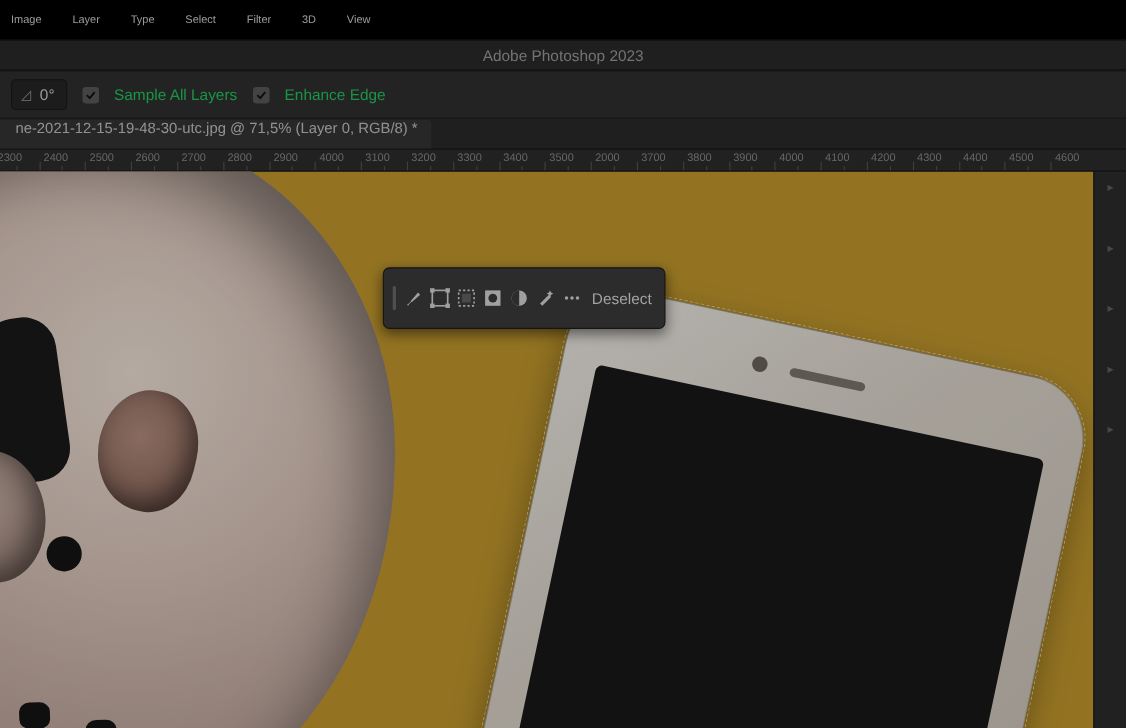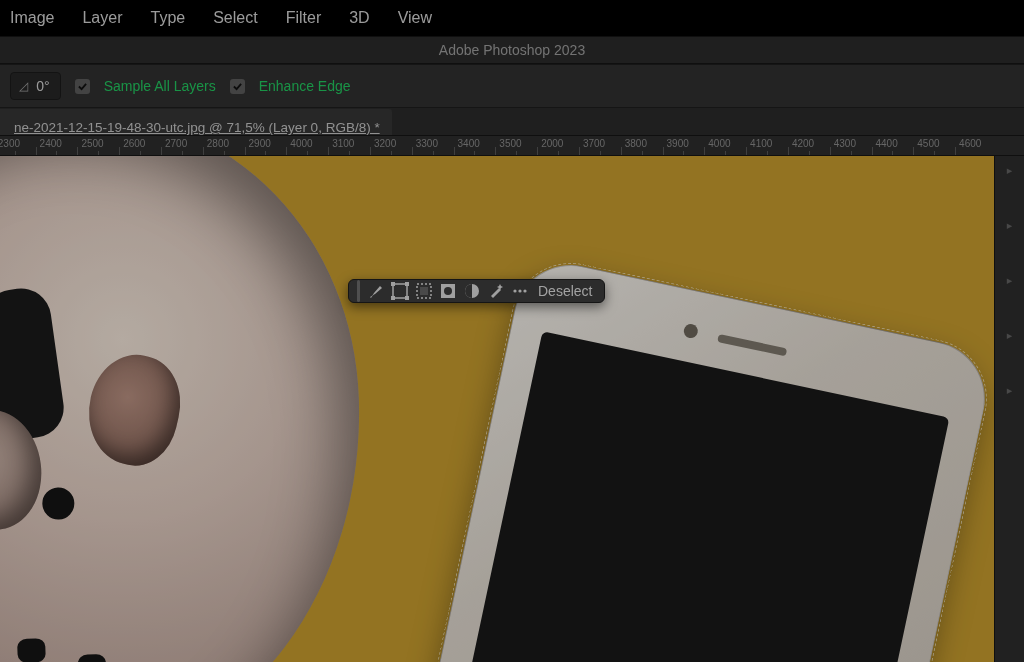--- a/index.html
+++ b/index.html
@@ -2,21 +2,21 @@
 <html><head>
 <meta charset="utf-8">
 <style>
   * { box-sizing: border-box; margin: 0; padding: 0; font-family: -apple-system, "Segoe UI", Arial, sans-serif; }
   html, body { width: 1024px; height: 662px; overflow: hidden; background: #000; color: #bdbdbd; }
   .overlay { position: absolute; inset: 0; background: rgba(0,0,0,0.25); pointer-events: none; }
 
   
   .menubar {
     height: 36px; background: #000; display: flex; align-items: center;
-    padding: 0 10px; font-size: 16px; color: #cfcfcf; gap: 20px;
+    padding: 0 10px; font-size: 10px; color: #cfcfcf; gap: 20px;
   }
   .menubar .left { display:flex; gap: 28px; }
   .menubar .spacer { flex: 1; }
   .menubar .right { display:flex; gap: 28px; }
   .menu-item { cursor: default; }
 
   
   .title-strip {
     height: 28px; background: #2a2a2a; border-top: 1px solid #141414; border-bottom: 1px solid #141414;
     display:flex; align-items:center; justify-content:center; font-size: 14px; color: #9a9a9a;
@@ -46,21 +46,21 @@
   .opt-highlight {
     border:2px solid #e05e23; border-radius:5px; padding:0; display:flex; align-items:center;
   }
   .opt-highlight .opt-btn { border:none; background:#3a3a3a; border-radius:3px; }
 
   
   .doc-tab-row {
     height: 28px; background: #2a2a2a; border-bottom: 1px solid #151515; display:flex; align-items:flex-end;
     padding-left: 0; font-size: 13.5px; color:#c2c2c2;
   }
-  .doc-tab { background:#343434; height:26px; display:flex; align-items:flex-end; padding:0 12px 0 14px; border-top-right-radius:3px;text-decoration:underline; }
+  .doc-tab { background:#343434; height:26px; display:flex; align-items:flex-start; padding:0 12px 0 14px; border-top-right-radius:3px; }
 
   
   .ruler {
     height: 20px; background: #2c2c2c; border-bottom: 1px solid #151515; position: relative;
     font-size: 10px; color: #888; overflow:hidden;
   }
   .ruler-inner { position:absolute; left:-48px; right:0; top:0; bottom:0; }
   .tick { position:absolute; top:0; bottom:0; display:flex; flex-direction:column; align-items:flex-start; }
   .tick .num { position:absolute; top:2px; left:4px; }
   .tick .line { position:absolute; bottom:0; left:0; width:1px; height:6px; background:#555; }
@@ -105,23 +105,23 @@
   .phone-screen {
     position:absolute; left:32px; right:32px; top:72px; bottom:40px; border-radius:6px;
     background: #191919;
   }
   .phone-speaker { position:absolute; top:38px; left:50%; transform:translateX(-50%); width:70px; height:8px; border-radius:4px; background:#7c766b; }
   .phone-cam { position:absolute; top:34px; left:calc(50% - 70px); width:14px; height:14px; border-radius:50%; background:#6b645a; }
   .phone-ants { position:absolute; inset:-2px; border-radius:60px; border:1.5px dashed rgba(255,255,255,.55); }
 
   
   .float-bar {
-    position:absolute; left:348px; top:87px; height:24px; background:#3b3b3b;
+    position:absolute; left:348px; top:87px; height:56px; background:#3b3b3b;
     border:1px solid #1c1c1c; border-radius:6px; display:flex; align-items:center;
-    padding:0 12px 0 8px; box-shadow: 0 4px 12px rgba(0,0,0,.5); margin-top: 36px;
+    padding:0 12px 0 8px; box-shadow: 0 4px 12px rgba(0,0,0,.5);
   }
   .grip { width:3px; height:22px; background:#6a6a6a; border-radius:2px; margin-right:4px; }
   .float-bar .tbtn { width:24px; height:24px; display:flex; align-items:center; justify-content:center; color:#d6d6d6; }
   .deselect { font-size:14px; color:#d8d8d8; margin-left:6px; }
 
   svg { display:block; }
 </style>
 </head>
 <body>
 

